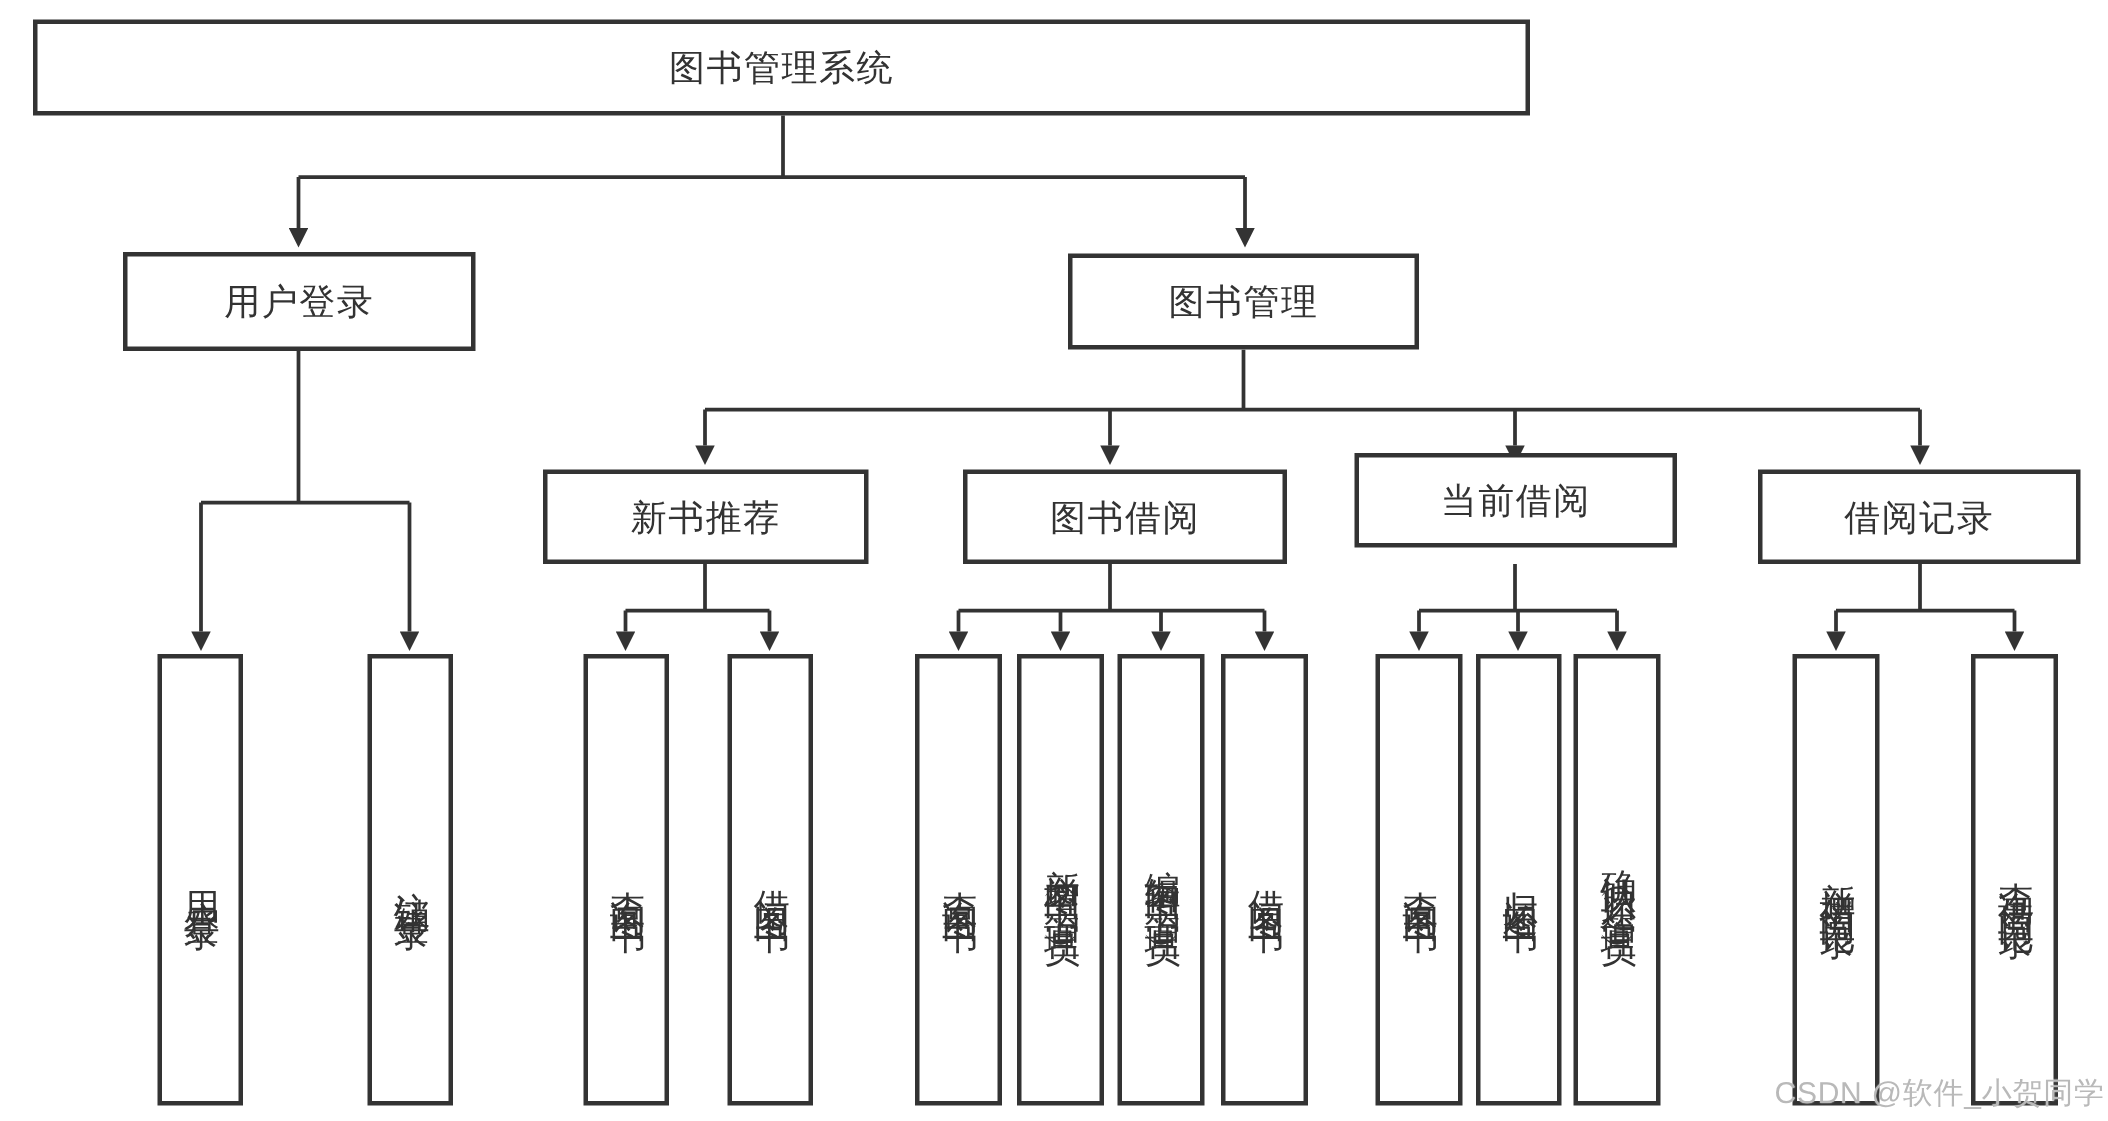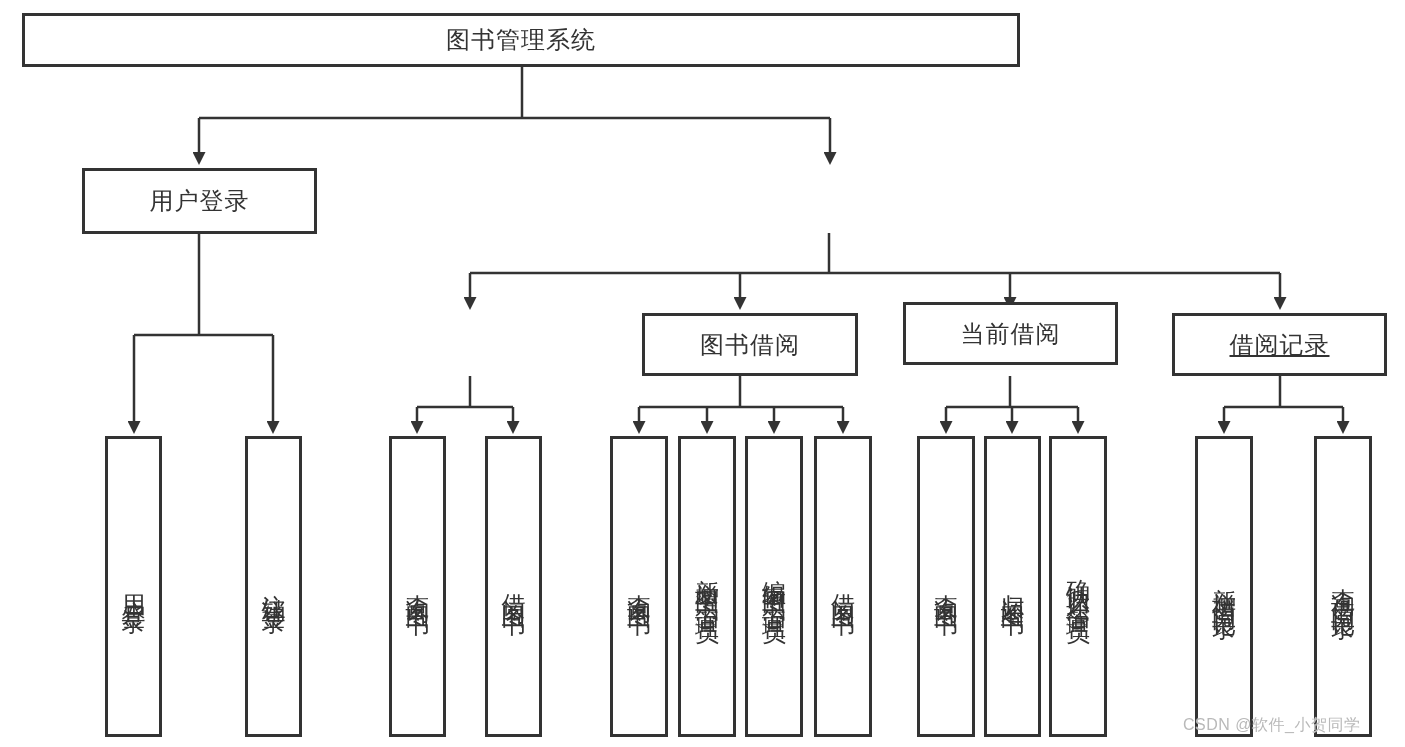--- a/index.html
+++ b/index.html
@@ -14,40 +14,40 @@
   .ln{stroke:#333333;stroke-width:2.5;fill:none;}
   .box{
     position:absolute;
     background:#ffffff;
     border:3px solid #333333;
     box-sizing:border-box;
     display:flex;align-items:center;justify-content:center;
     color:#333333;
   }
   .hbox{font-size:24px;letter-spacing:1px;}
-  .root{left:22px;top:13px;width:998px;height:54px;}
+  .root{left:22px;top:13px;width:998px;height:64px;}
   .b-userlogin{left:82px;top:168px;width:235px;height:66px;}
   .b-bookmgmt{left:712px;top:169px;width:234px;height:64px;}
   .b-newbooks{left:362px;top:313px;width:217px;height:63px;}
   .b-borrow{left:632px;top:313px;width:216px;height:63px;margin-left:10px;}
   .b-current{left:903px;top:302px;width:215px;height:63px;}
-  .b-records{left:1172px;top:313px;width:215px;height:63px;text-decoration:underline;}
+  .b-records{left:1172px;top:313px;width:215px;height:63px;}
   .vbox{
     top:436px;height:301px;width:57px;
     writing-mode:vertical-lr;
     text-orientation:mixed;
     font-size:24px;
     letter-spacing:6px;
     line-height:1;
     padding:2px 0;
   }
   .watermark{
     position:absolute;
     left:1183px;top:715px;
-    font-size:16px;
+    font-size:20px;
     color:#b9b9b9;
     letter-spacing:0.5px;
     white-space:nowrap;
     z-index:9;
     text-shadow:0 0 1px #ffffff;
   }
 </style>
 </head>
 <body>
 
@@ -97,21 +97,23 @@
 
     <path class="ln" d="M1280 376 V407"></path>
     <path class="ln" d="M1224 407 H1343"></path>
     <path class="ln" d="M1224 407 V421" marker-end="url(#arw)"></path>
     <path class="ln" d="M1343 407 V421" marker-end="url(#arw)"></path>
   </svg>
 
   <div class="box hbox root">图书管理系统</div>
 
   <div class="box hbox b-userlogin">用户登录</div>
+  <div class="box hbox b-bookmgmt">图书管理</div>
 
+  <div class="box hbox b-newbooks">新书推荐</div>
   <div class="box hbox b-borrow">图书借阅</div>
   <div class="box hbox b-current">当前借阅</div>
   <div class="box hbox b-records">借阅记录</div>
 
   <div class="box vbox" style="left:105px;">用户登录</div>
   <div class="box vbox" style="left:245px;">注销登录</div>
 
   <div class="box vbox" style="left:389px;">查询图书</div>
   <div class="box vbox" style="left:485px;">借阅图书</div>
 

